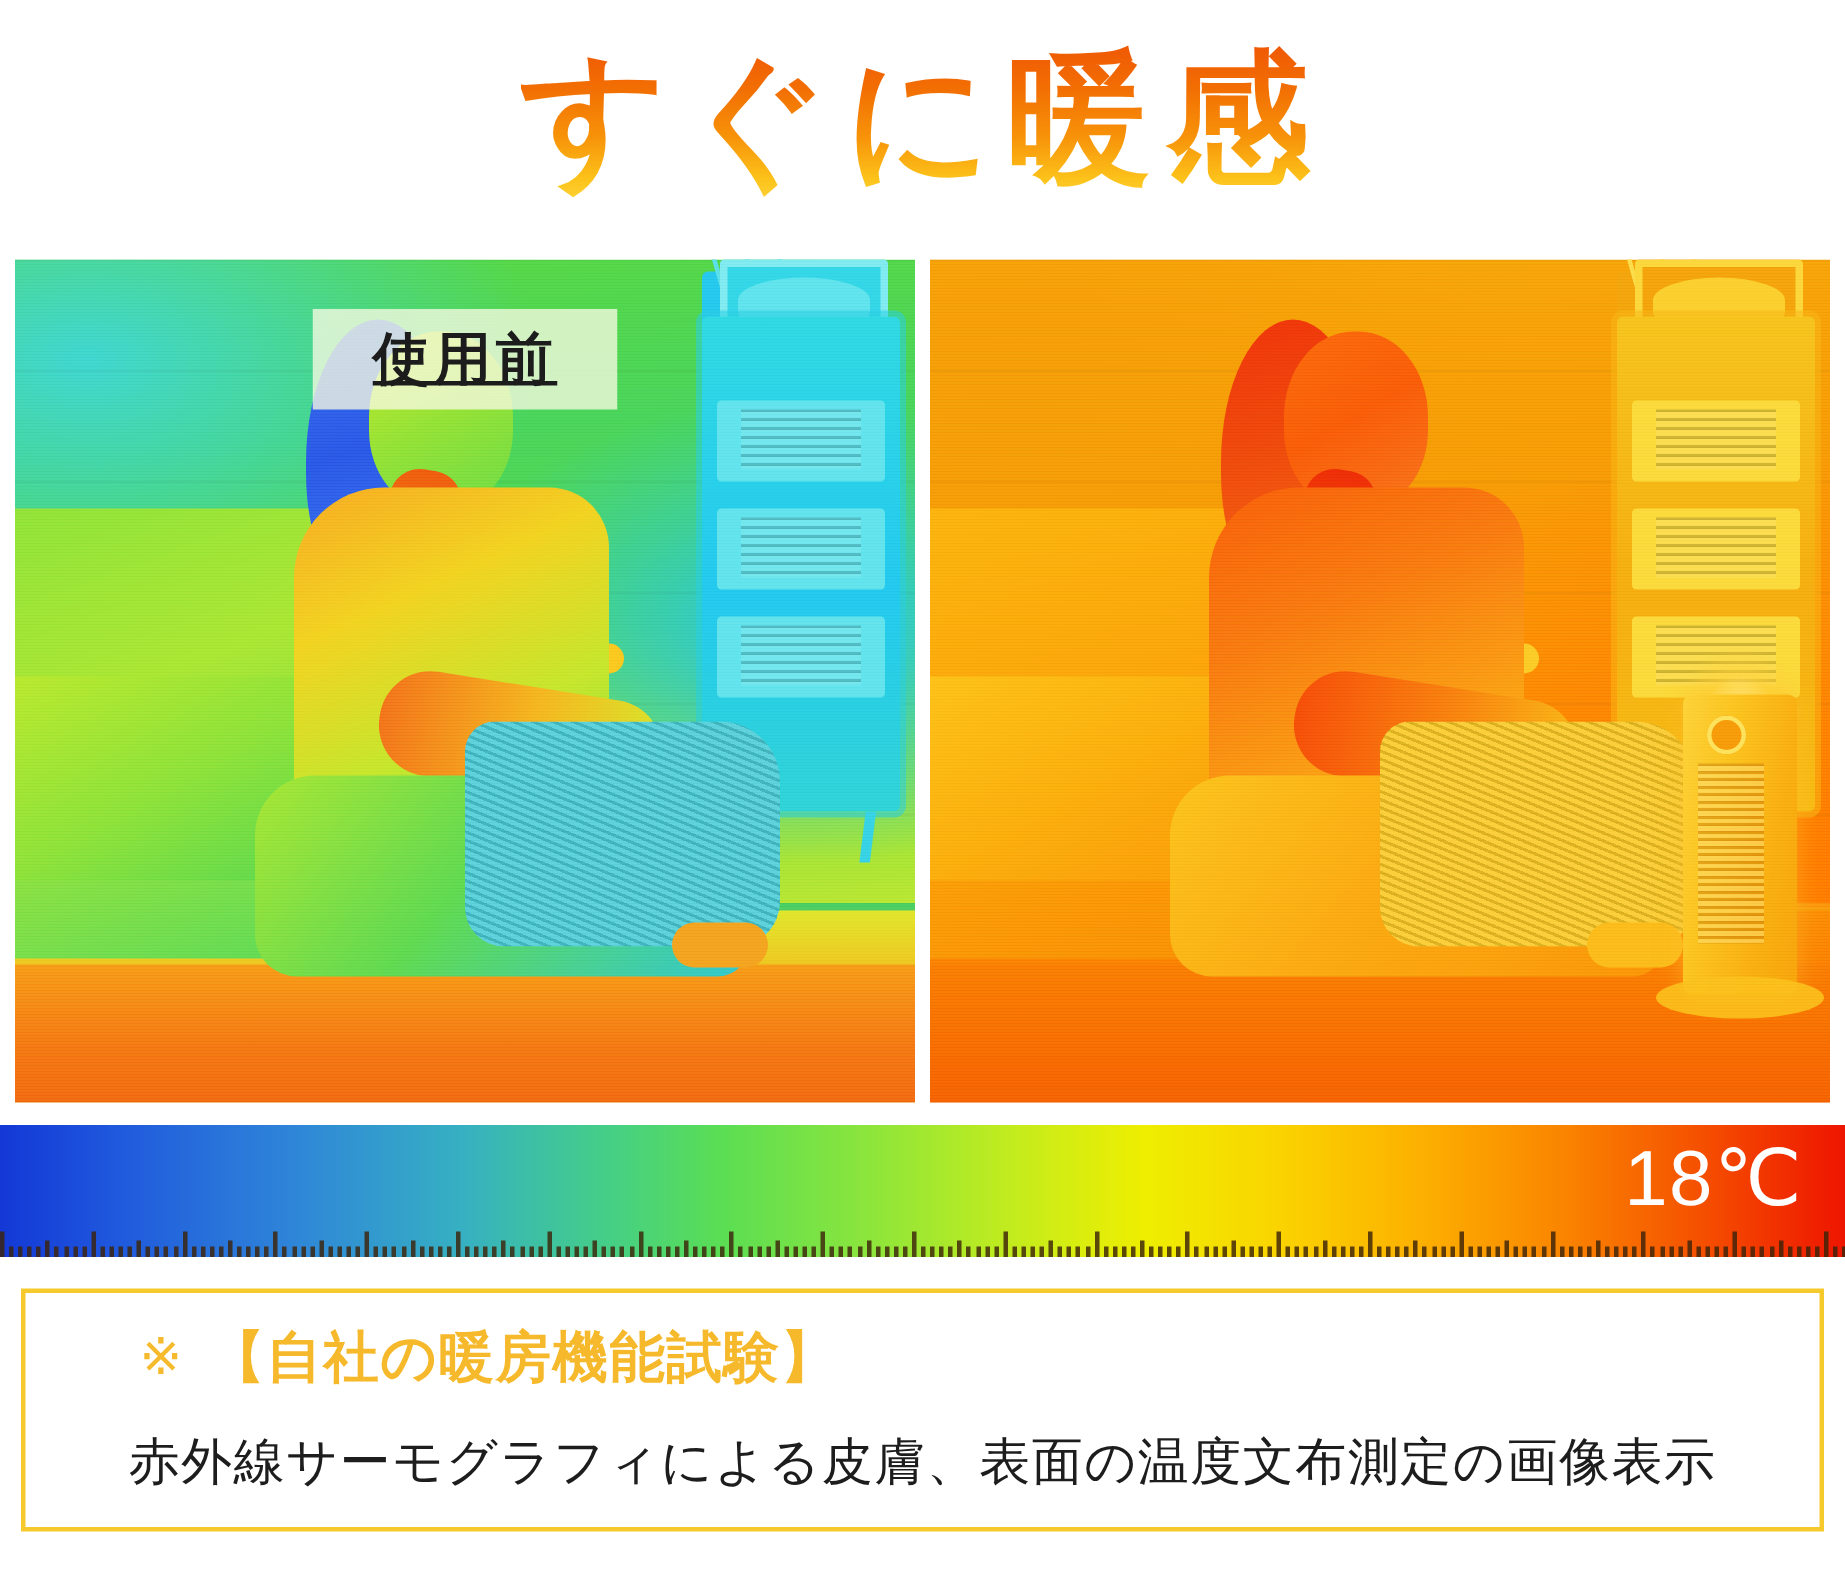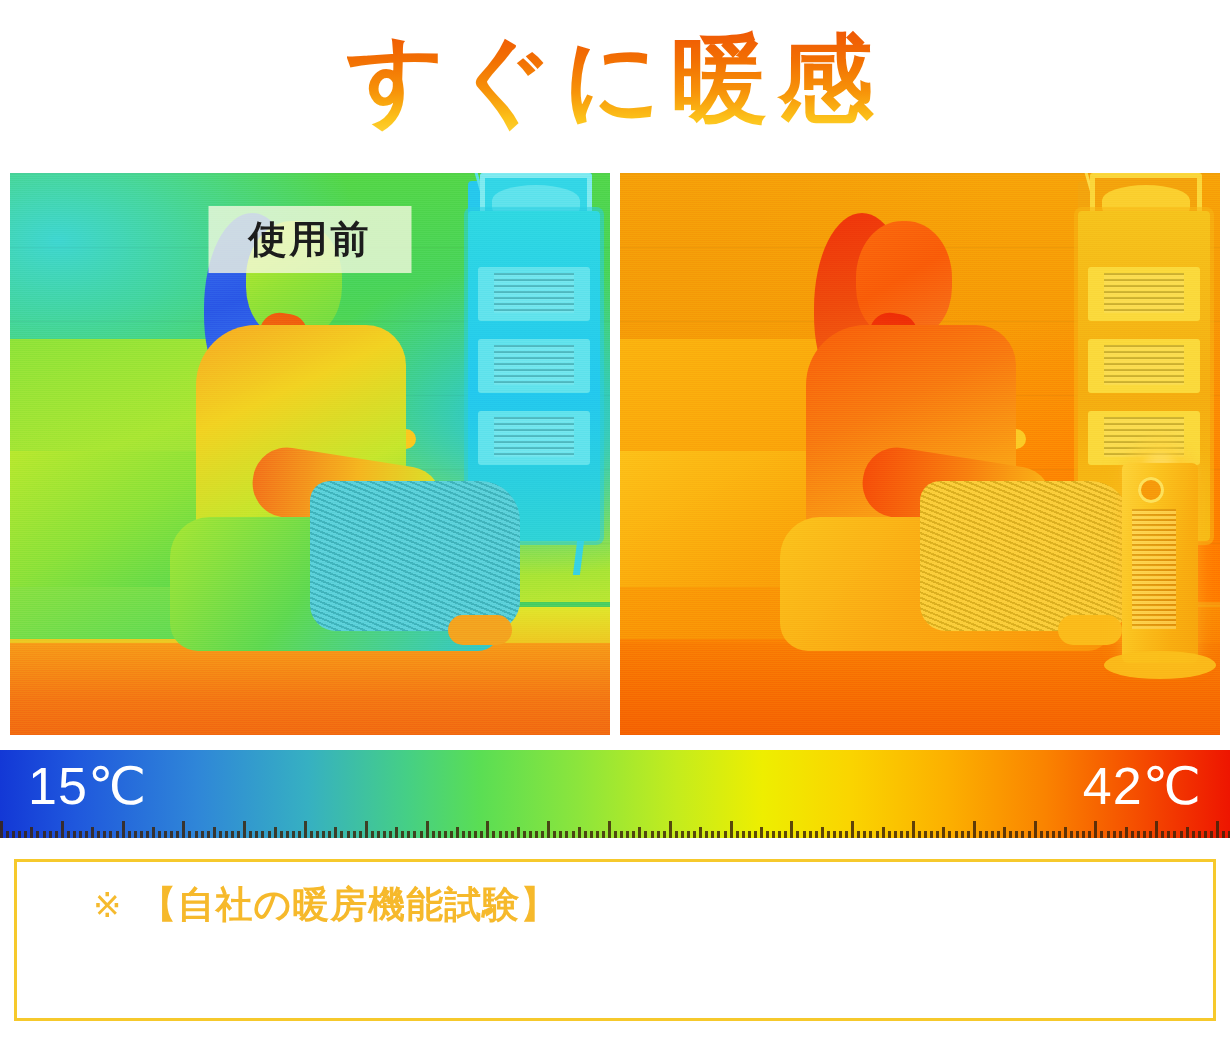--- a/index.html
+++ b/index.html
@@ -154,21 +154,21 @@
   .scan{position:absolute;inset:0;pointer-events:none;
     background:repeating-linear-gradient(180deg,rgba(255,255,255,.05) 0 1px,rgba(0,0,0,.045) 1px 2px);mix-blend-mode:overlay;}
 
   
   .chip{
     position:absolute;top:33px;left:50%;transform:translateX(-50%);
     padding:11px 40px;white-space:nowrap;
     font-family:"DejaVu Serif","Liberation Serif",serif;
     font-size:38px;font-weight:700;color:#1c1c1c;letter-spacing:3px;line-height:1.18;
   }
-  .chip.cool{background:rgba(247,250,225,.78);}
+  .chip.cool{background:rgba(247,250,225,.78);text-decoration:underline;}
   .chip.hot{background:rgba(250,233,205,.9);}
 
   
   .scale{position:absolute;left:0;top:750px;width:1230px;height:88px;}
   .scale-grad{position:absolute;left:0;top:0;width:1230px;height:88px;
     background:linear-gradient(90deg,
       #1338d6 0%, #1f57dd 6%, #2f86d8 16%, #36b0c2 25%,
       #45cf86 33%, #5ade54 39%, #8ce53c 47%, #c4ec1d 55%,
       #eeee00 62%, #fad500 69%, #fcb000 77%, #fa8300 85%,
       #f55100 92%, #ee1500 100%);}
@@ -312,22 +312,21 @@
       <div class="heater-grill"></div>
       <div class="heater-base"></div>
     </div>
 
     <div class="scan"></div>
   </div>
 </div>
 
 <div class="scale">
   <div class="scale-grad"></div>
-  <div class="scale-label lo">15℃</div>
-  <div class="scale-label hi">42℃</div>
+  <div class="scale-label hi">18℃</div>
   <div class="ruler" id="ruler">
       <div class="tick t3" style="left: 0px;"></div>
       <div class="tick t1" style="left: 6.08px;"></div>
       <div class="tick t1" style="left: 12.16px;"></div>
       <div class="tick t1" style="left: 18.24px;"></div>
       <div class="tick t1" style="left: 24.32px;"></div>
       <div class="tick t2" style="left: 30.4px;"></div>
       <div class="tick t1" style="left: 36.48px;"></div>
       <div class="tick t1" style="left: 42.56px;"></div>
       <div class="tick t1" style="left: 48.64px;"></div>
@@ -526,13 +525,14 @@
       <div class="tick t1" style="left: 1222.08px;"></div>
       <div class="tick t1" style="left: 1228.16px;"></div>
     </div>
 </div>
 
 <div class="note">
   <div class="note-head">
     <span class="note-mark">※</span>
     <span class="note-title">【自社の暖房機能試験】</span>
   </div>
+  <div class="note-body">赤外線サーモグラフィによる皮膚、表面の温度文布測定の画像表示</div>
 </div>
 
 </body></html>

